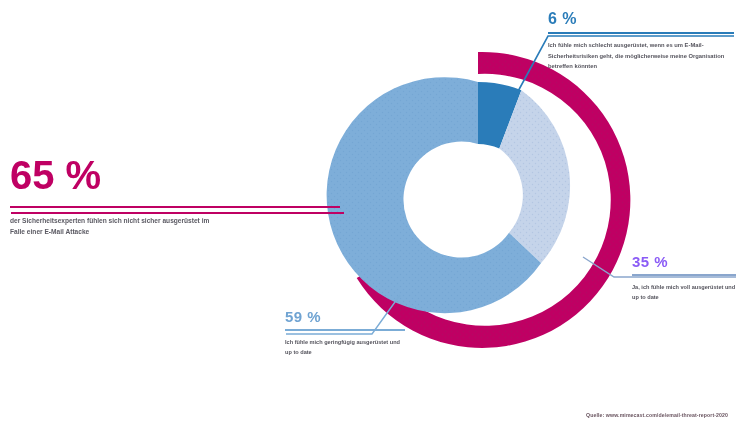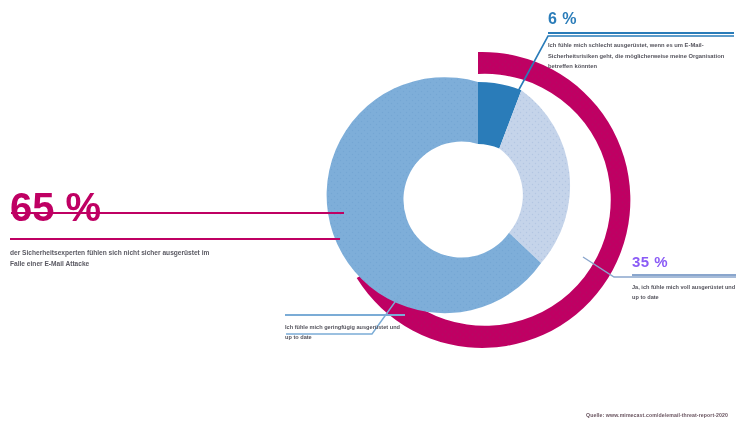--- a/index.html
+++ b/index.html
@@ -56,21 +56,20 @@
   
   #callout-65 {
     left: 10px;
     top: 155px;
     width: 330px;
   }
   #callout-65 .value {
     font-size: 40px;
     color: #bf0063;
     letter-spacing: 0px;
-    margin-top: 32px;
   }
   #callout-65 .rule {
     background: #bf0063;
     height: 2px;
     margin-top: 11px;
     margin-bottom: 7px;
   }
   #callout-65 .desc {
     font-size: 6.6px;
     color: #5b5a63;
@@ -230,19 +229,20 @@
     <div class="desc">Ich fühle mich schlecht ausgerüstet, wenn es um E-Mail-Sicherheitsrisiken geht, die möglicherweise meine Organisation betreffen könnten</div>
   </div>
 
   <div class="callout" id="callout-35">
     <div class="value">35 %</div>
     <div class="rule"></div>
     <div class="desc">Ja, ich fühle mich voll ausgerüstet und up to date</div>
   </div>
 
   <div class="callout" id="callout-59">
+    <div class="value">59 %</div>
     <div class="rule"></div>
     <div class="desc">Ich fühle mich geringfügig ausgerüstet und up to date</div>
   </div>
 
   <div id="source-note">Quelle: www.mimecast.com/de/email-threat-report-2020</div>
 
 </div>
 
 </body></html>

